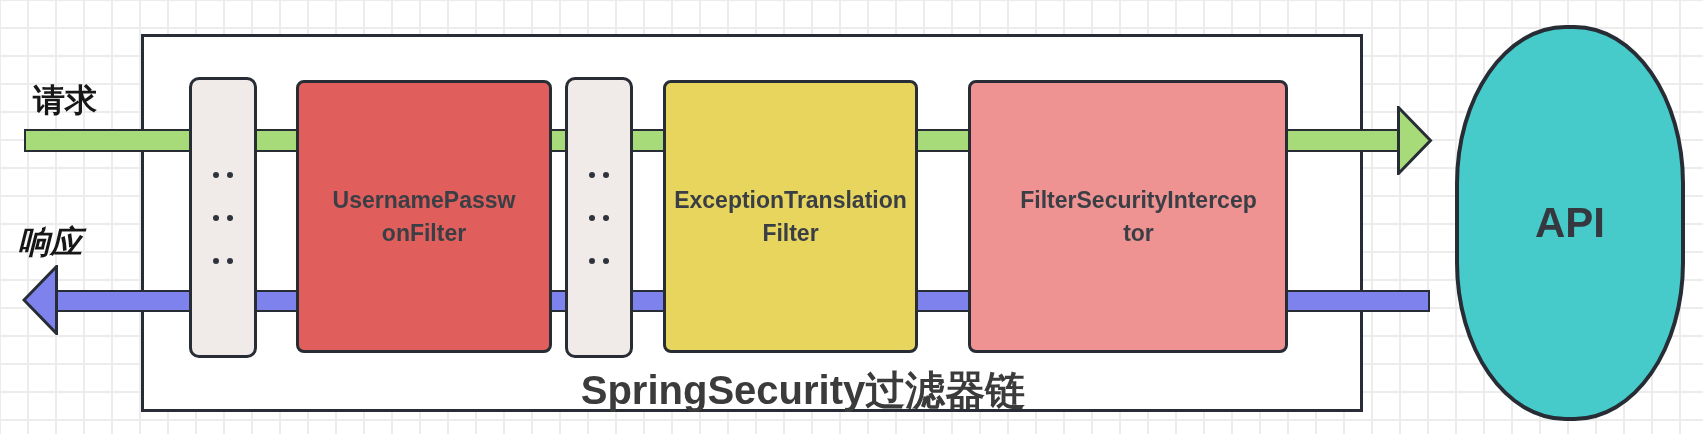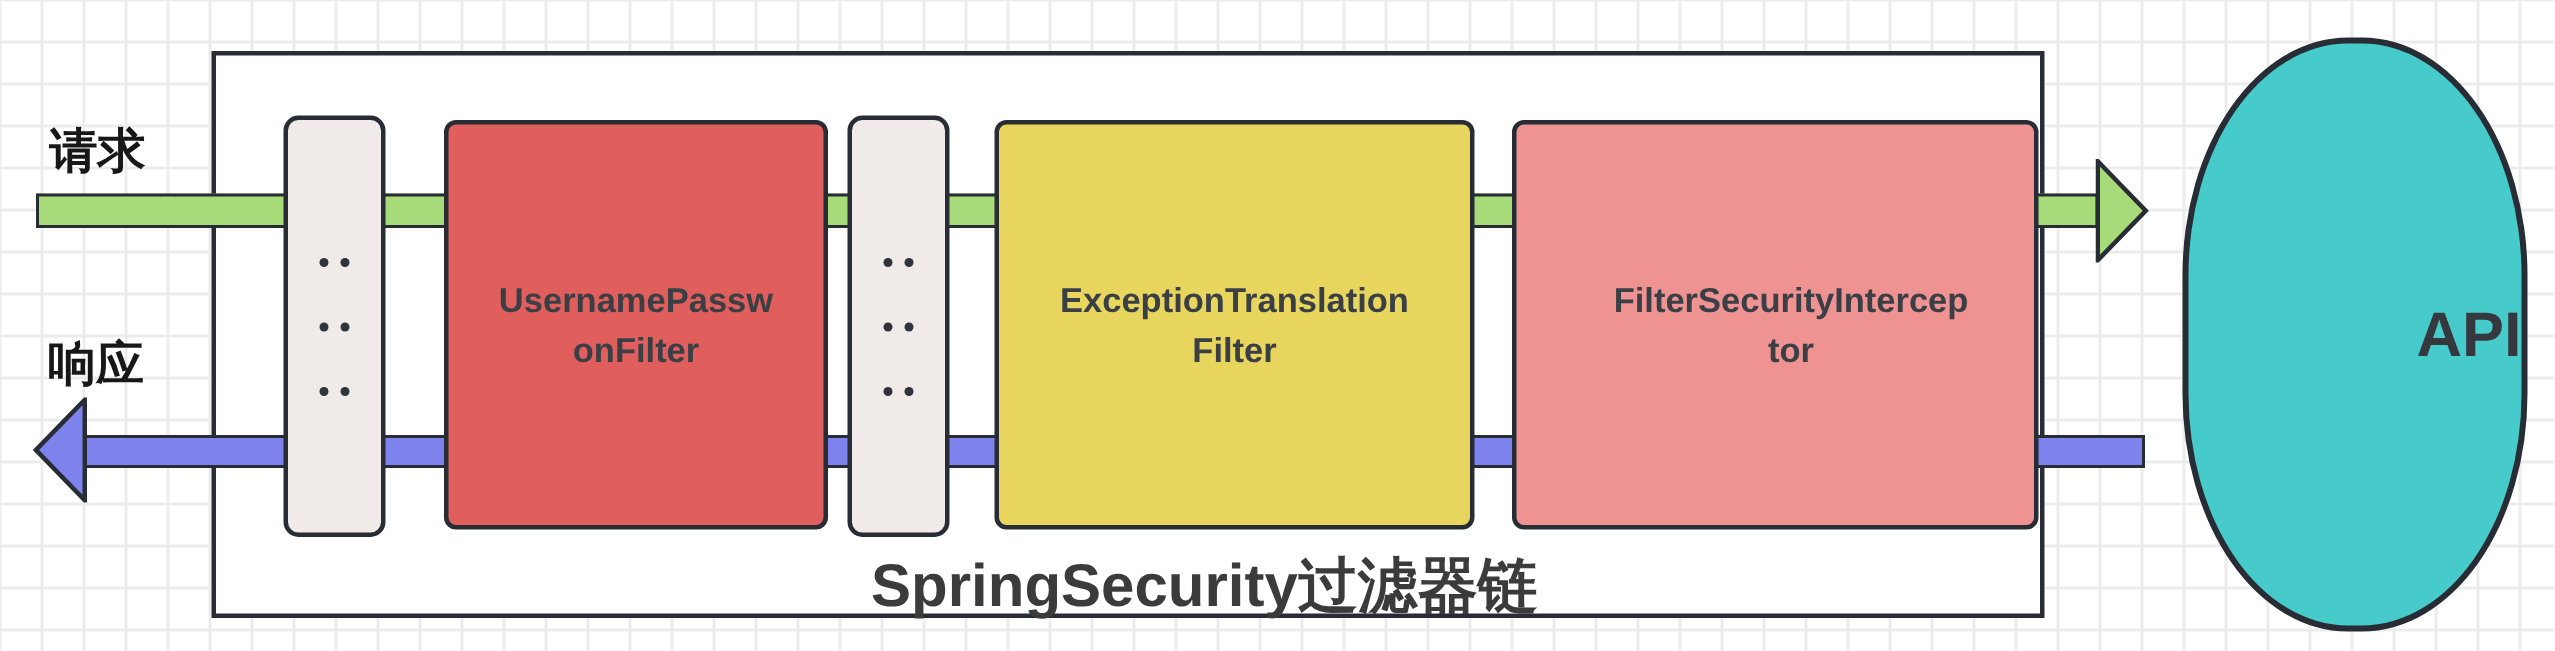--- a/index.html
+++ b/index.html
@@ -26,21 +26,21 @@
   .chain-label{
     position:absolute;left:563px;top:363px;width:480px;
     text-align:center;font-size:40px;font-weight:700;color:#3b3b3b;
     z-index:4;white-space:nowrap;
   }
   .side-label{
     position:absolute;font-size:32px;font-weight:700;color:#171717;
     z-index:4;white-space:nowrap;
   }
   .request-label{left:33px;top:79px;}
-  .response-label{left:32px;top:221px;}
+  .response-label{left:18px;top:221px;font-style:italic;}
   .bar{
     position:absolute;box-sizing:border-box;z-index:2;
     border:2px solid #272c35;
   }
   .request-bar{left:24px;top:129px;width:1375px;height:23px;background:#a7da79;}
   .response-bar{left:56px;top:290px;width:1374px;height:22px;background:#7d82ec;}
   .arrow-head{position:absolute;z-index:2;}
   .request-head{left:1397px;top:106px;}
   .response-head{left:22px;top:265px;}
   .node{
@@ -51,27 +51,27 @@
   }
   .ellipsis-box{
     left:auto;width:68px;top:77px;height:281px;border-radius:10px;background:#f0ebe8;
     justify-content:center;gap:37px;
   }
   .ellipsis-box-1{left:189px;}
   .ellipsis-box-2{left:565px;}
   .dot-row{display:flex;gap:8px;}
   .dot{width:6px;height:6px;border-radius:50%;background:#2e333c;}
   .filter-red{left:296px;top:80px;width:256px;height:273px;border-radius:8px;background:#e05e5c;}
-  .filter-yellow{left:663px;top:80px;width:320px;height:273px;border-radius:8px;background:#e7d55e;}
-  .filter-pink{left:1008px;top:80px;width:351px;height:273px;border-radius:8px;background:#ef9292;padding-left:21px;}
+  .filter-yellow{left:663px;top:80px;width:255px;height:273px;border-radius:8px;background:#e7d55e;}
+  .filter-pink{left:968px;top:80px;width:320px;height:273px;border-radius:8px;background:#ef9292;padding-left:21px;}
   .api-node{
     position:absolute;left:1455px;top:25px;width:230px;height:396px;
     box-sizing:border-box;border:4px solid #272c35;background:#46cbca;
     border-radius:48% / 40%;
-    display:flex;align-items:center;justify-content:flex-end;
+    display:flex;align-items:center;justify-content:center;
     font-size:42px;font-weight:700;color:#35393f;z-index:3;
   }
 </style>
 </head>
 <body>
 
 <div class="canvas">
 
   <div class="outer-rect"></div>
 

